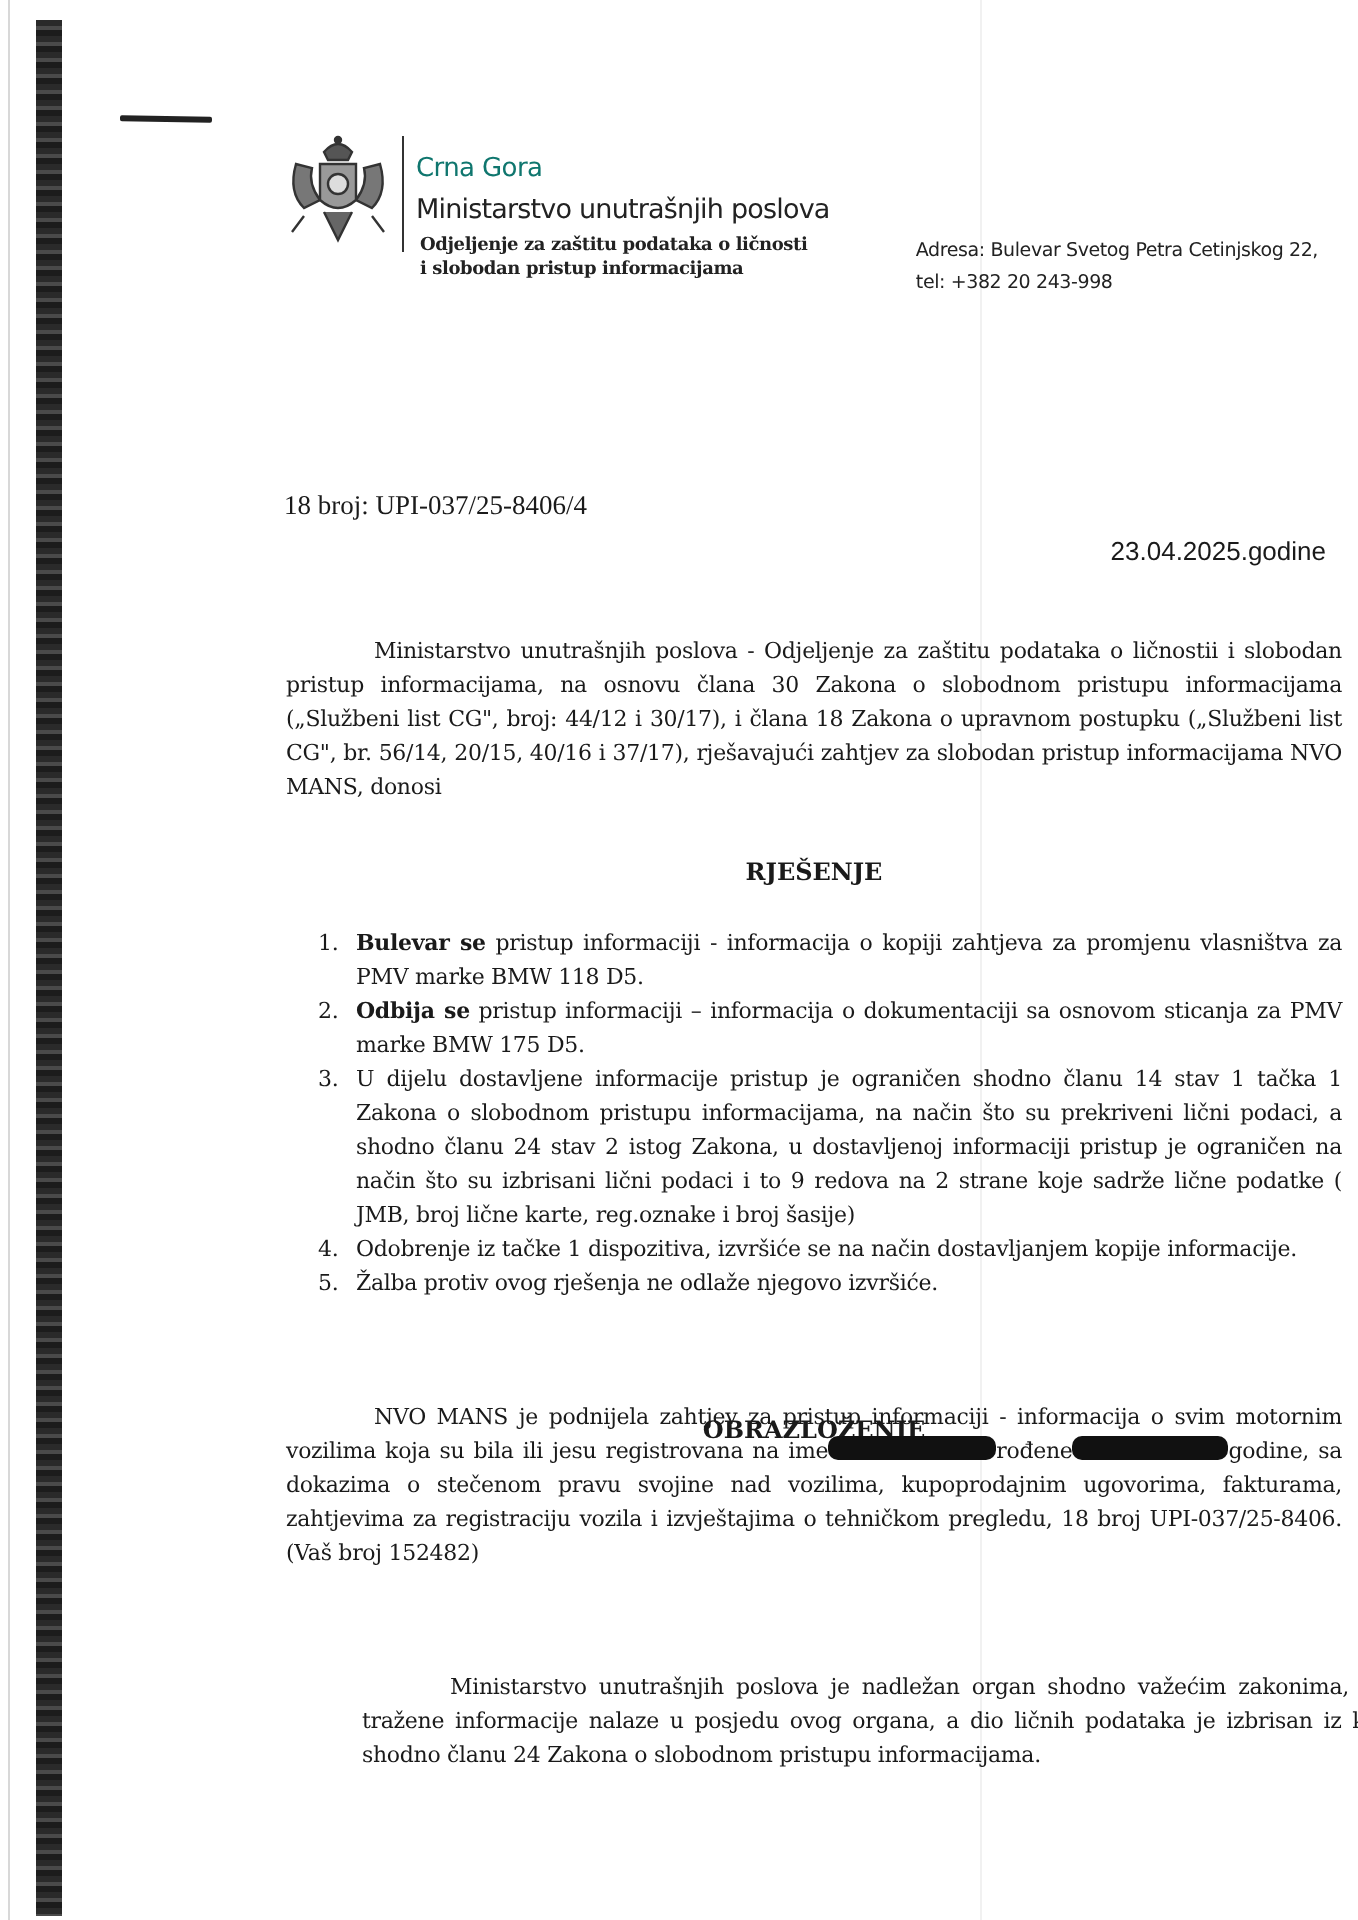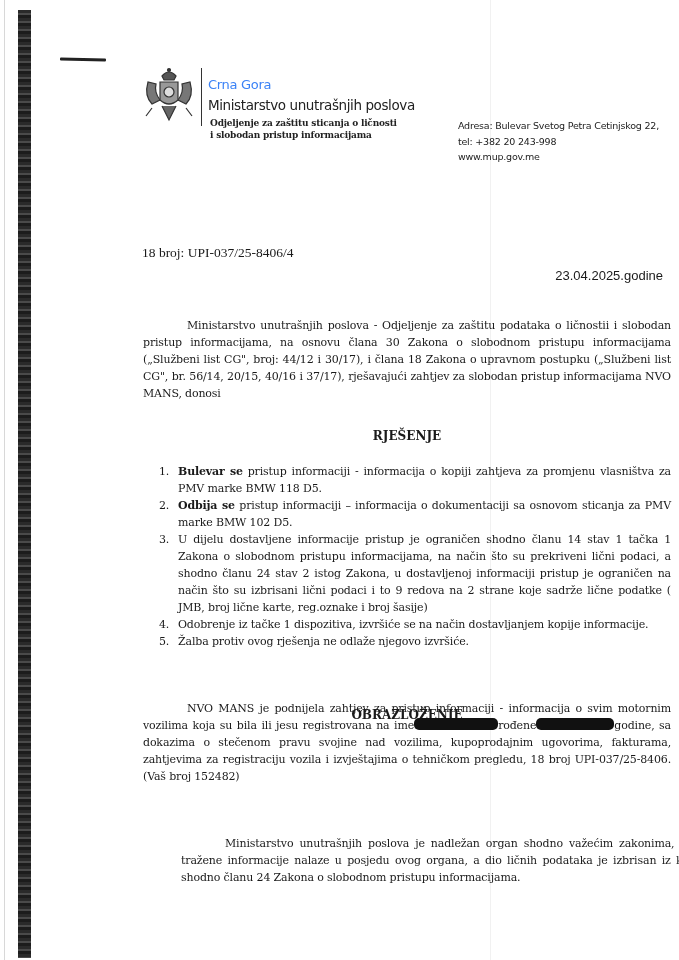--- a/index.html
+++ b/index.html
@@ -8,21 +8,21 @@
       font-family: "DejaVu Serif", serif; color: #1a1a1a;
     }
     .edge-strip { position: absolute; left: 18px; top: 10px; width: 13px; height: 948px;
       background: repeating-linear-gradient(180deg, #2a2a2a 0 3px, #4a4a4a 3px 5px, #1c1c1c 5px 8px); }
     .edge-line { position: absolute; left: 4px; top: 0; width: 1px; height: 960px; background: #d8d8d8; }
     .scan-mark { position: absolute; left: 60px; top: 58px; width: 46px; height: 3px; background: #222; transform: rotate(1deg); border-radius: 1px; }
     .fold-line { position: absolute; left: 490px; top: 0; width: 1px; height: 960px; background: #f1f1f1; }
 
     .crest { position: absolute; left: 140px; top: 66px; width: 58px; height: 60px; }
     .header-divider { position: absolute; left: 201px; top: 68px; width: 1px; height: 58px; background: #333; }
-    .hdr-country { position: absolute; left: 208px; top: 77px; font-family: "DejaVu Sans", sans-serif; font-size: 13px; color: #3b82f6; letter-spacing: -0.3px; }
+    .hdr-country { position: absolute; left: 208px; top: 77px; font-family: "DejaVu Sans", sans-serif; font-size: 13px; color: #0f766e; letter-spacing: -0.3px; }
     .hdr-ministry { position: absolute; left: 208px; top: 97px; font-family: "DejaVu Sans", sans-serif; font-size: 13.5px; color: #222; letter-spacing: -0.4px; }
     .hdr-dept { position: absolute; left: 210px; top: 117px; font-family: "DejaVu Serif", serif; font-weight: bold; font-size: 9px; line-height: 12px; color: #222; letter-spacing: -0.2px; }
 
     .address { position: absolute; right: 20px; top: 118px; text-align: left; font-family: "DejaVu Sans", sans-serif; font-size: 9.5px; line-height: 15.5px; color: #222; letter-spacing: -0.2px; }
 
     .ref-number { position: absolute; left: 142px; top: 245px; font-family: "Liberation Serif", serif; font-size: 13.5px; }
     .doc-date { position: absolute; right: 16px; top: 268px; font-family: Liberation Sans, sans-serif; font-size: 13px; }
 
     .body-text { position: absolute; left: 143px; width: 528px; font-family: "DejaVu Serif", serif; font-size: 11px; line-height: 17px; text-align: justify; letter-spacing: -0.15px; }
     .intro { top: 317px; text-indent: 44px; }
@@ -58,43 +58,42 @@
     <path d="M20 16 L38 16 L38 34 Q29 42 20 34 Z" fill="#999"></path>
     <circle cx="29" cy="26" r="5" fill="#ddd"></circle>
     <path d="M22 40 L29 54 L36 40" fill="#666"></path>
     <path d="M12 42 L6 50 M46 42 L52 50"></path>
   </g>
 </svg>
 <div class="header-divider"></div>
 <div class="hdr-country">Crna Gora</div>
 <div class="hdr-ministry">Ministarstvo unutrašnjih poslova</div>
 <div class="hdr-dept">
-  <div>Odjeljenje za zaštitu sticanja o ličnosti</div>
+  <div>Odjeljenje za zaštitu podataka o ličnosti</div>
   <div>i slobodan pristup informacijama</div>
 </div>
 
 <div class="address">
   <div>Adresa: Bulevar Svetog Petra Cetinjskog 22,</div>
   <div>tel: +382 20 243-998</div>
-  <div>www.mup.gov.me</div>
 </div>
 
 <div class="ref-number">18 broj: UPI-037/25-8406/4</div>
 <div class="doc-date">23.04.2025.godine</div>
 
 <div class="body-text intro">Ministarstvo unutrašnjih poslova - Odjeljenje za zaštitu podataka o ličnostii i slobodan pristup informacijama, na osnovu člana 30 Zakona o slobodnom pristupu informacijama („Službeni list CG", broj: 44/12 i 30/17), i člana 18 Zakona o upravnom postupku („Službeni list CG", br. 56/14, 20/15, 40/16 i 37/17), rješavajući zahtjev za slobodan pristup informacijama NVO MANS, donosi</div>
 
 <div class="heading heading-resenje">RJEŠENJE</div>
 
 <ol class="list">
   <li>
     <span class="num">1.</span><b>Bulevar se</b><span> pristup informaciji - informacija o kopiji zahtjeva za promjenu vlasništva za PMV marke BMW 118 D5.</span>
   </li>
   <li>
-    <span class="num">2.</span><b>Odbija se</b><span> pristup informaciji – informacija o dokumentaciji sa osnovom sticanja za PMV marke BMW 102 D5.</span>
+    <span class="num">2.</span><b>Odbija se</b><span> pristup informaciji – informacija o dokumentaciji sa osnovom sticanja za PMV marke BMW 175 D5.</span>
   </li>
   <li>
     <span class="num">3.</span><span>U dijelu dostavljene informacije pristup je ograničen shodno članu 14 stav 1 tačka 1 Zakona o slobodnom pristupu informacijama, na način što su prekriveni lični podaci, a shodno članu 24 stav 2 istog Zakona, u dostavljenoj informaciji pristup je ograničen na način što su izbrisani lični podaci i to 9 redova na 2 strane koje sadrže lične podatke ( JMB, broj lične karte, reg.oznake i broj šasije)</span>
   </li>
   <li>
     <span class="num">4.</span><span>Odobrenje iz tačke 1 dispozitiva, izvršiće se na način dostavljanjem kopije informacije.</span>
   </li>
   <li>
     <span class="num">5.</span><span>Žalba protiv ovog rješenja ne odlaže njegovo izvršiće.</span>
   </li>

